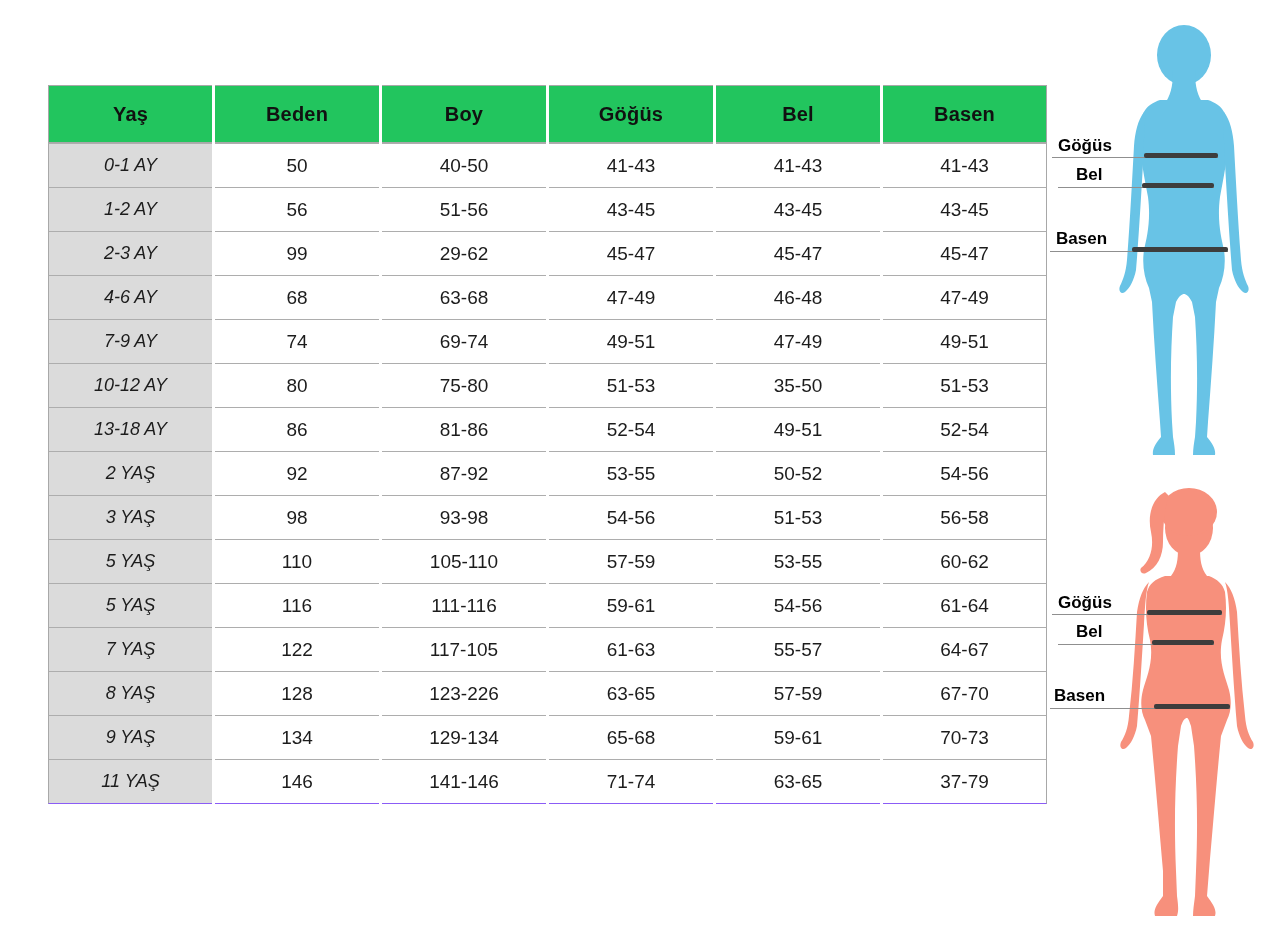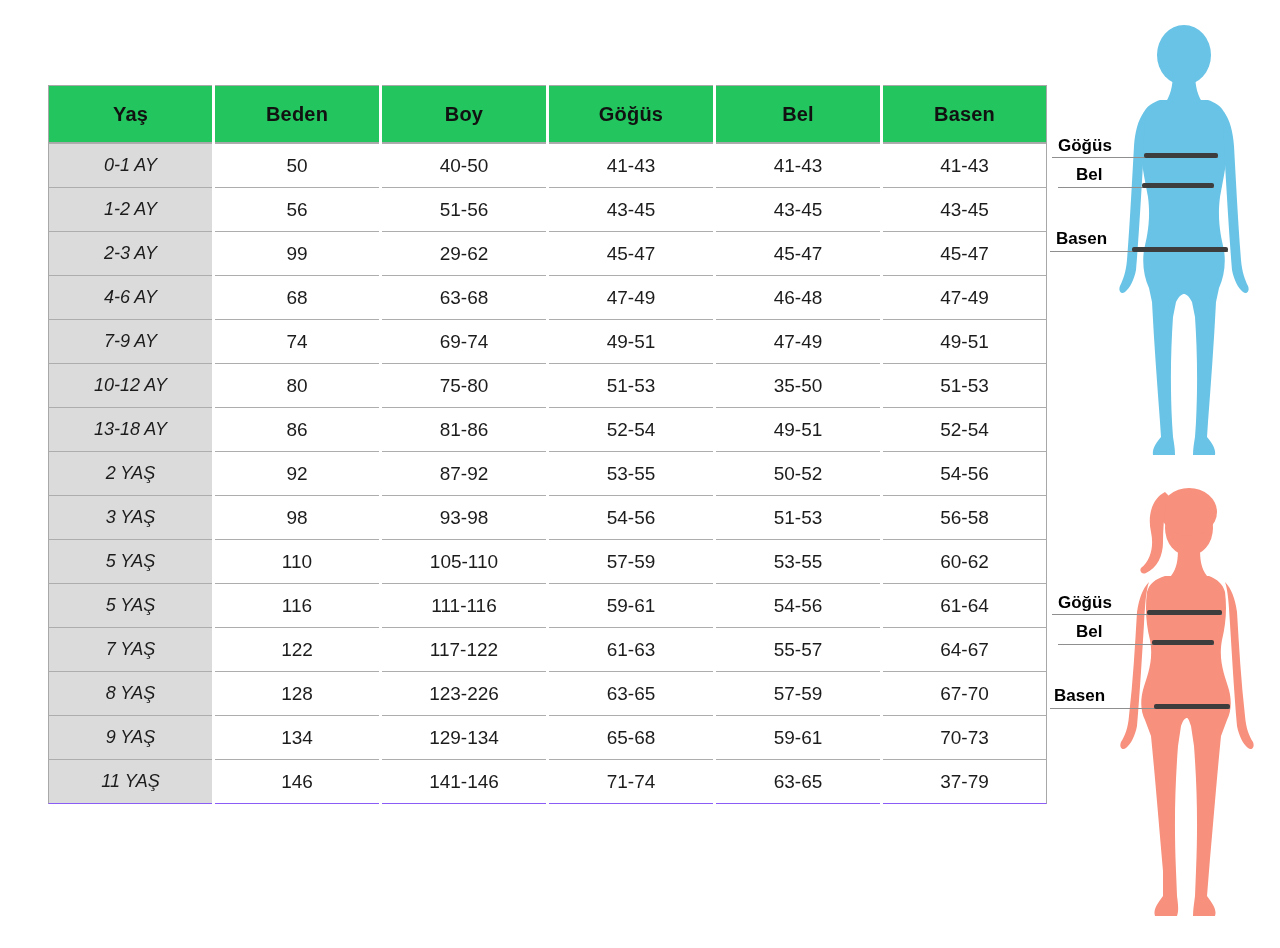--- a/index.html
+++ b/index.html
@@ -142,21 +142,21 @@
             <td class="rowhead">5 YAŞ</td>
             <td>116</td>
             <td>111-116</td>
             <td>59-61</td>
             <td>54-56</td>
             <td>61-64</td>
           </tr>
           <tr>
             <td class="rowhead">7 YAŞ</td>
             <td>122</td>
-            <td>117-122</td>
+            <td>117-105</td>
             <td>61-63</td>
             <td>55-57</td>
             <td>64-67</td>
           </tr>
           <tr>
             <td class="rowhead">8 YAŞ</td>
             <td>128</td>
             <td>123-226</td>
             <td>63-65</td>
             <td>57-59</td>

